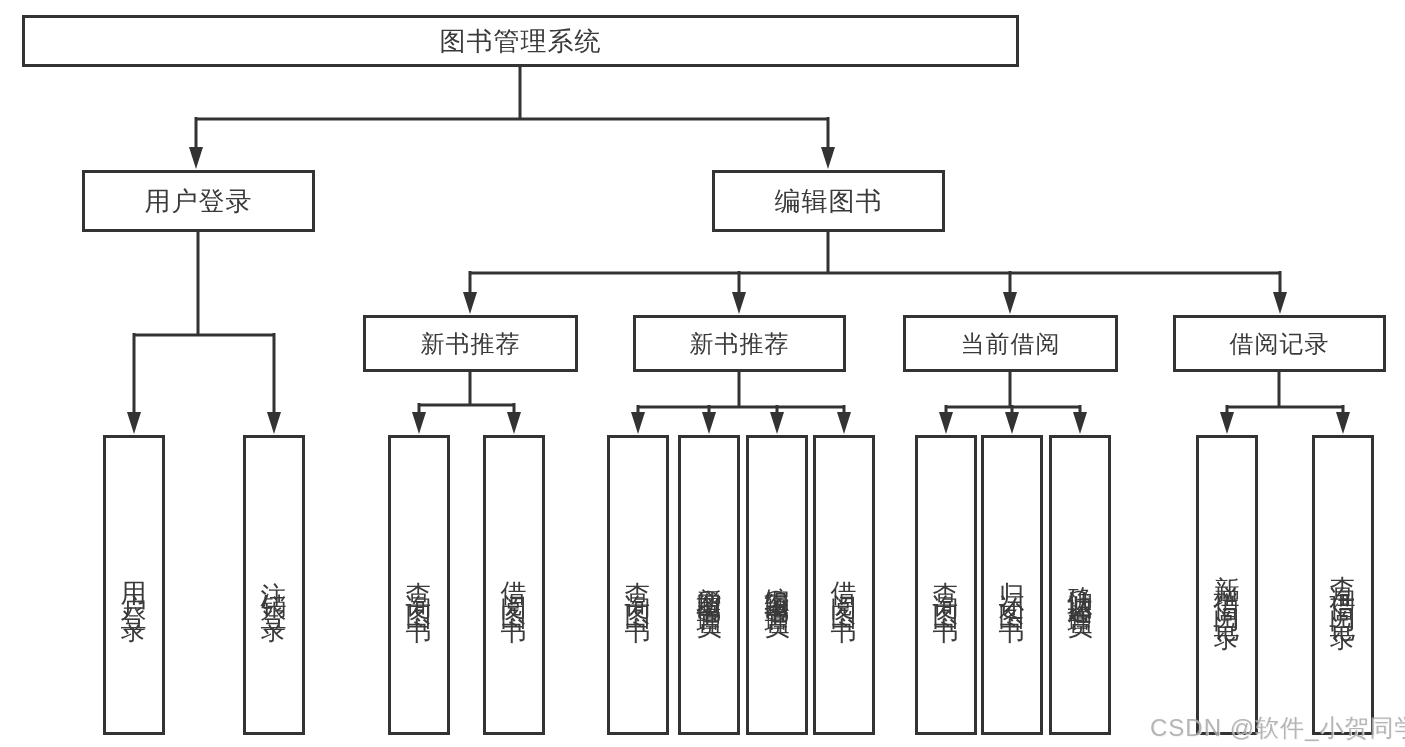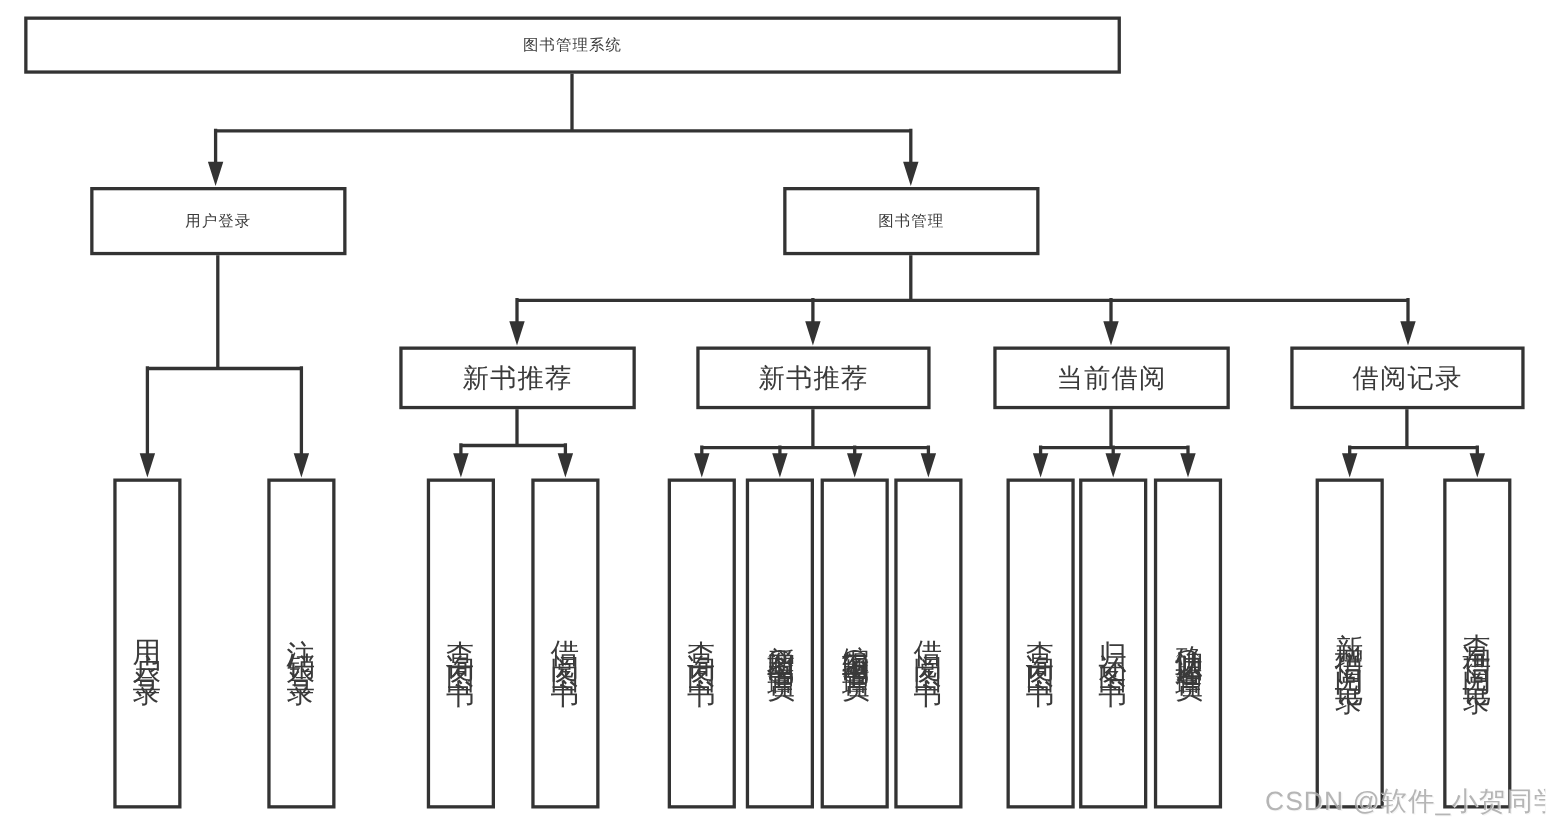--- a/index.html
+++ b/index.html
@@ -21,21 +21,21 @@
     position: absolute;
     box-sizing: border-box;
     border: 3px solid #333333;
     background: #ffffff;
     display: flex;
     align-items: center;
     justify-content: center;
     color: #3a3a3a;
   }
   .hbox {
-    font-size: 14px;
+    font-size: 26px;
     letter-spacing: 1px;
   }
   .root-box { left: 22px; top: 15px; width: 997px; height: 52px; }
   .l2-box   { top: 170px; width: 233px; height: 62px; }
   .l3-box   { top: 315px; height: 57px; font-size: 24px; }
   .vbox {
     top: 435px;
     width: 62px;
     height: 300px;
   }
@@ -92,21 +92,21 @@
   </svg>
 
   <div class="box hbox root-box">
     <span>图书管理系统</span>
   </div>
 
   <div class="box hbox l2-box" style="left:82px">
     <span>用户登录</span>
   </div>
   <div class="box hbox l2-box" style="left:712px">
-    <span>图书管理</span>
+    <span>编辑图书</span>
   </div>
 
   <div class="box hbox l3-box" style="left:363px;width:215px">
     <span>新书推荐</span>
   </div>
   <div class="box hbox l3-box" style="left:633px;width:213px">
     <span>新书推荐</span>
   </div>
   <div class="box hbox l3-box" style="left:903px;width:215px">
     <span>当前借阅</span>

